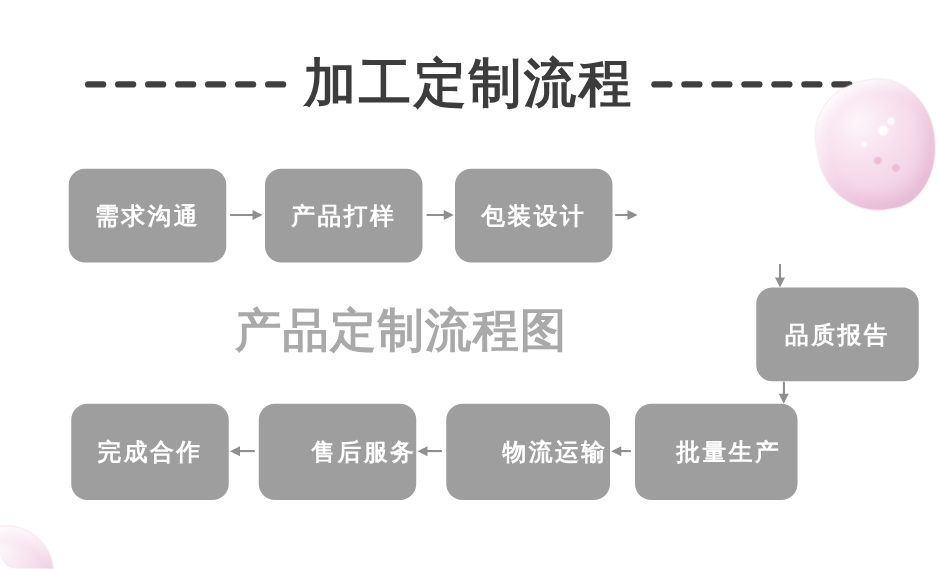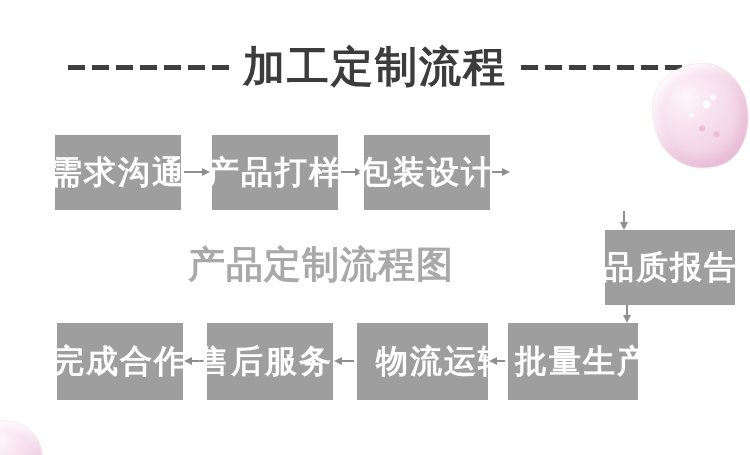--- a/index.html
+++ b/index.html
@@ -5,21 +5,21 @@
   :root{
     --box-bg:#9e9e9e;
     --box-text:#ffffff;
     --title-text:#3c3c3c;
     --dash:#3f3f3f;
     --caption-text:#a9a9a9;
     --arrow:#8f8f8f;
     --bead-pink:#f3d4e6;
     --background:#ffffff;
   }
-  *{margin:0;padding:0;box-sizing:border-box;}
+  *{margin:0;padding:0;box-sizing:border-box;border-radius:13px;}
   html,body{background:#fff;}
   body{font-family:"DejaVu Sans","Liberation Sans",sans-serif;}
   .stage{
     position:relative;
     width:750px;height:455px;
     background:var(--background,#fff);
     overflow:hidden;
   }
 
   
@@ -35,21 +35,21 @@
   }
 
   
   .box{
     position:absolute;
     background:var(--box-bg,#9e9e9e);
     display:flex;align-items:center;justify-content:center;
   }
   .box span{
     color:var(--box-text,#fff);
-    font-size:32px;font-weight:bold;letter-spacing:2px;white-space:nowrap;
+    font-size:19px;font-weight:bold;letter-spacing:2px;white-space:nowrap;
   }
   .b1{left:55px;top:135px;width:126px;height:75px;}
   .b2{left:212px;top:135px;width:126px;height:75px;}
   .b3{left:364px;top:135px;width:126px;height:75px;text-align:right;}
   .b4{left:510px;top:135px;width:128px;height:75px;}
   .b5{left:585px;top:230px;width:130px;height:75px;margin-left:20px;}
   .b6{left:508px;top:323px;width:130px;height:77px;padding-left:20px;}
   .b7{left:357px;top:323px;width:131px;height:77px;padding-left:43px;}
   .b8{left:207px;top:323px;width:126px;height:77px;justify-content:flex-end;}
   .b9{left:57px;top:323px;width:126px;height:77px;}

